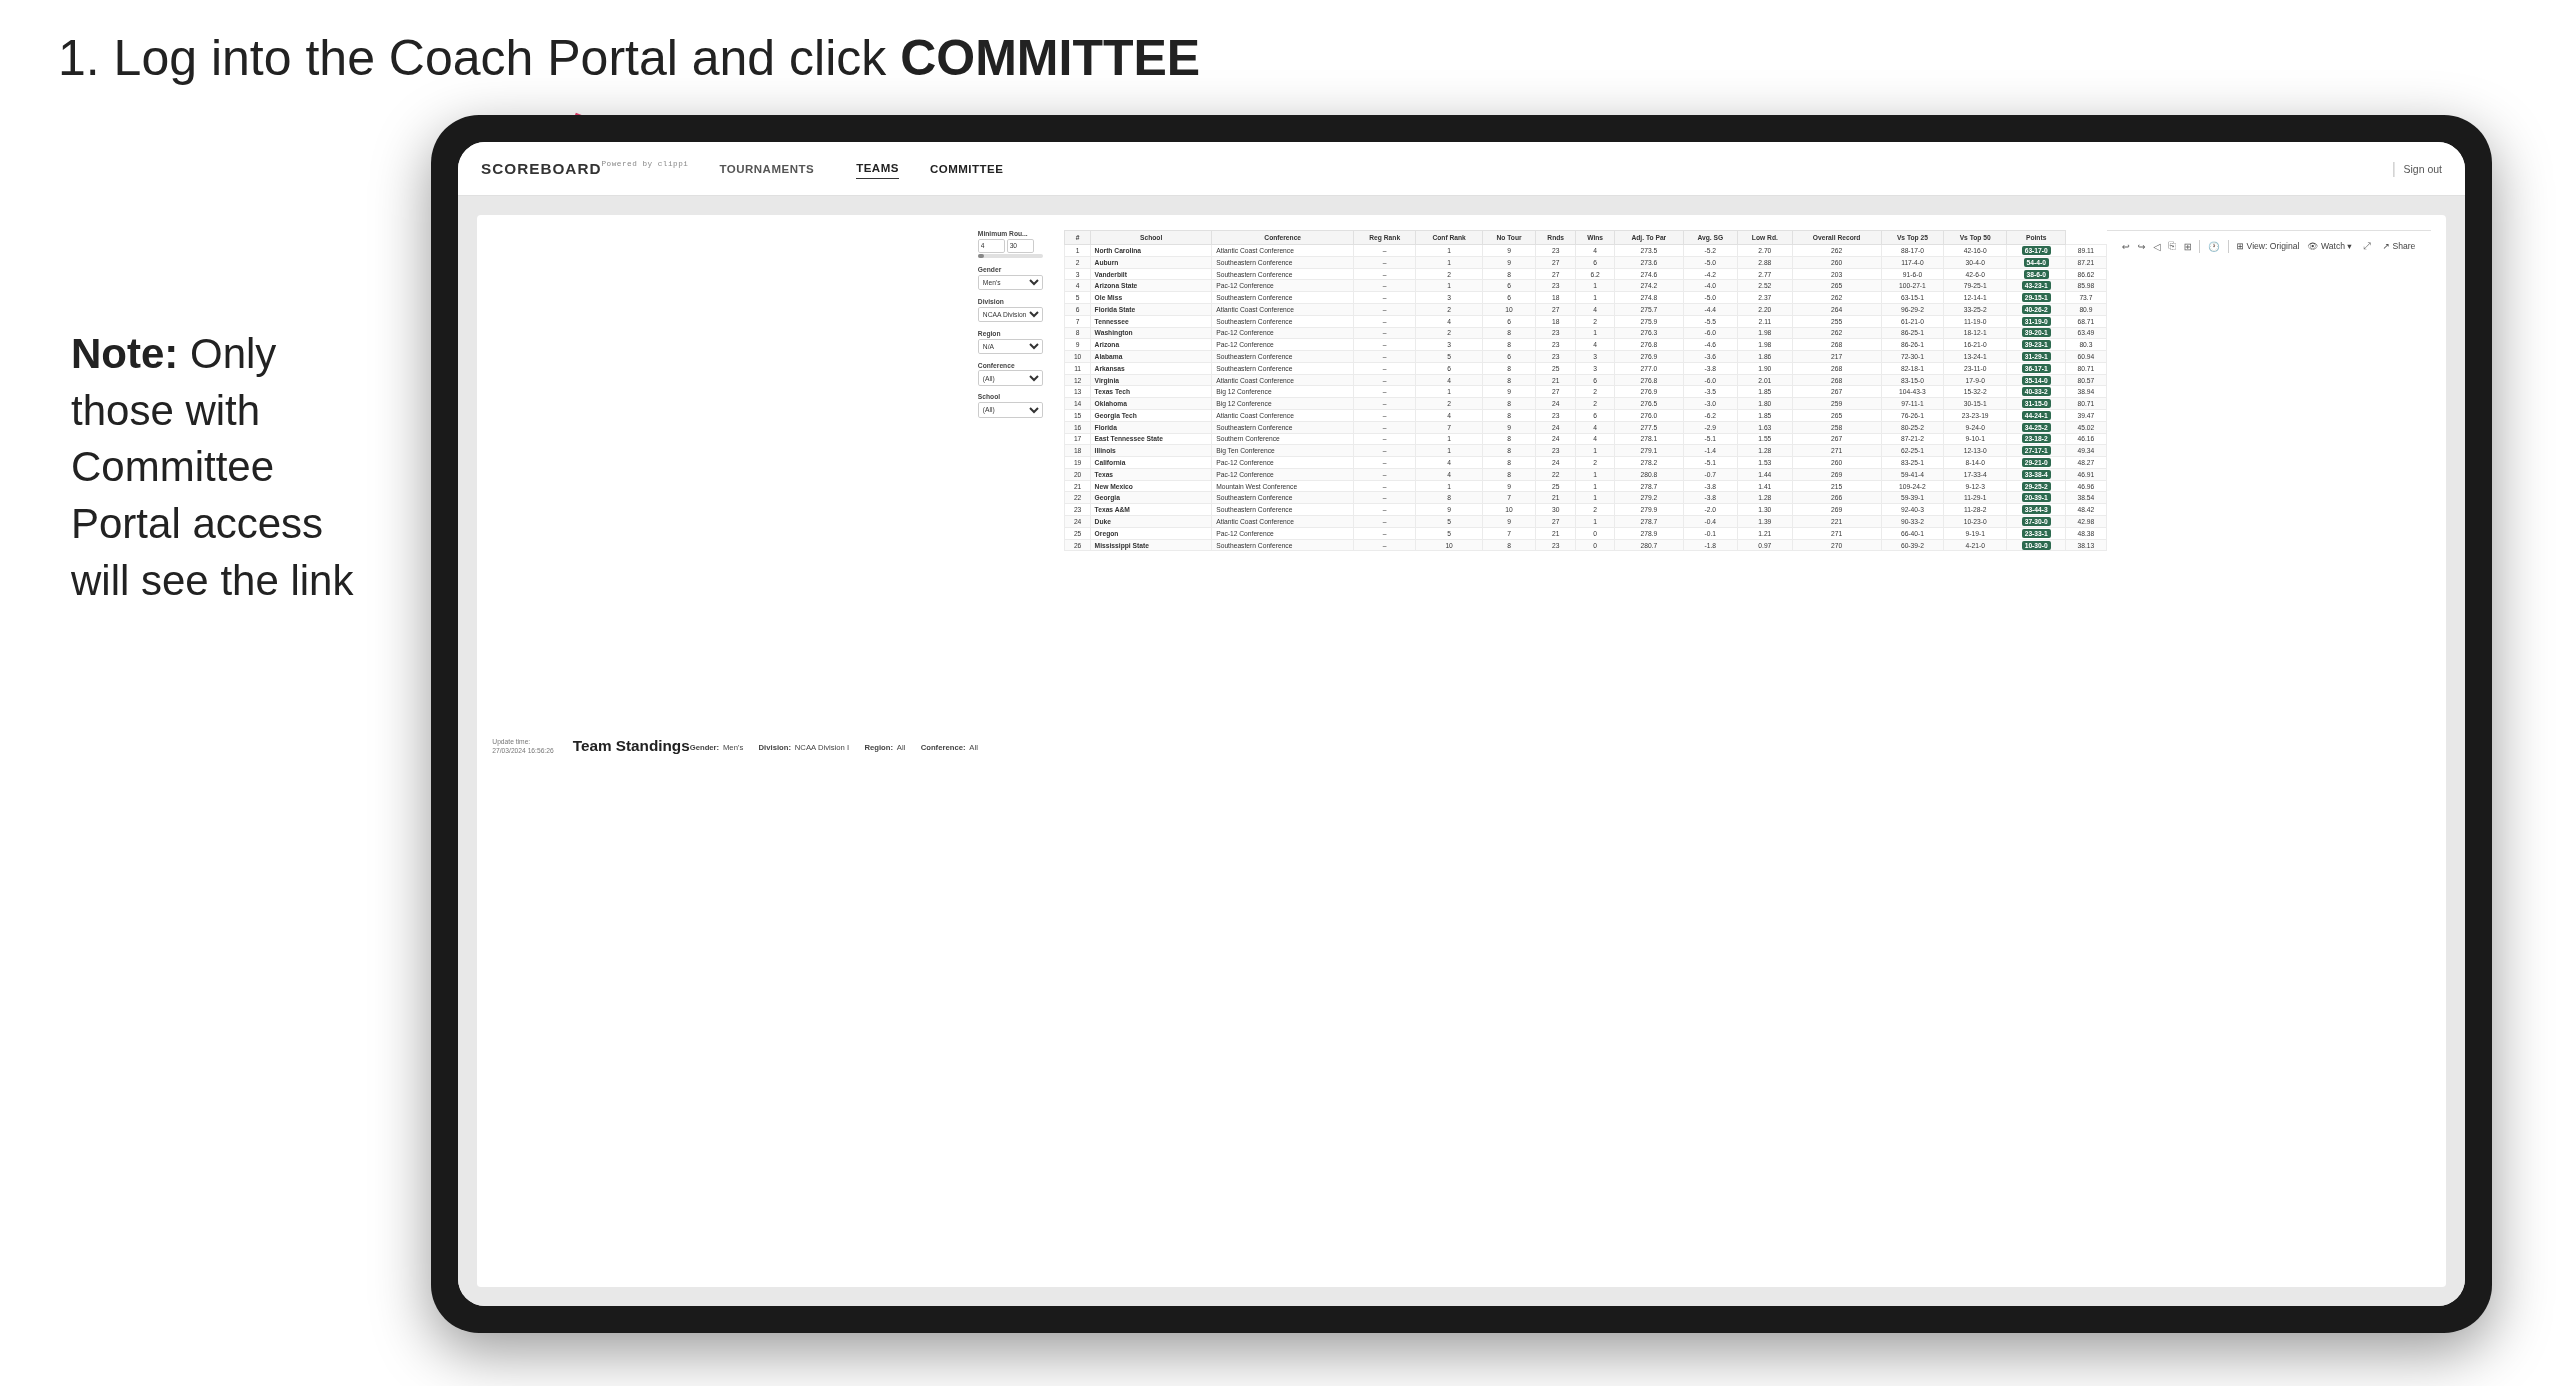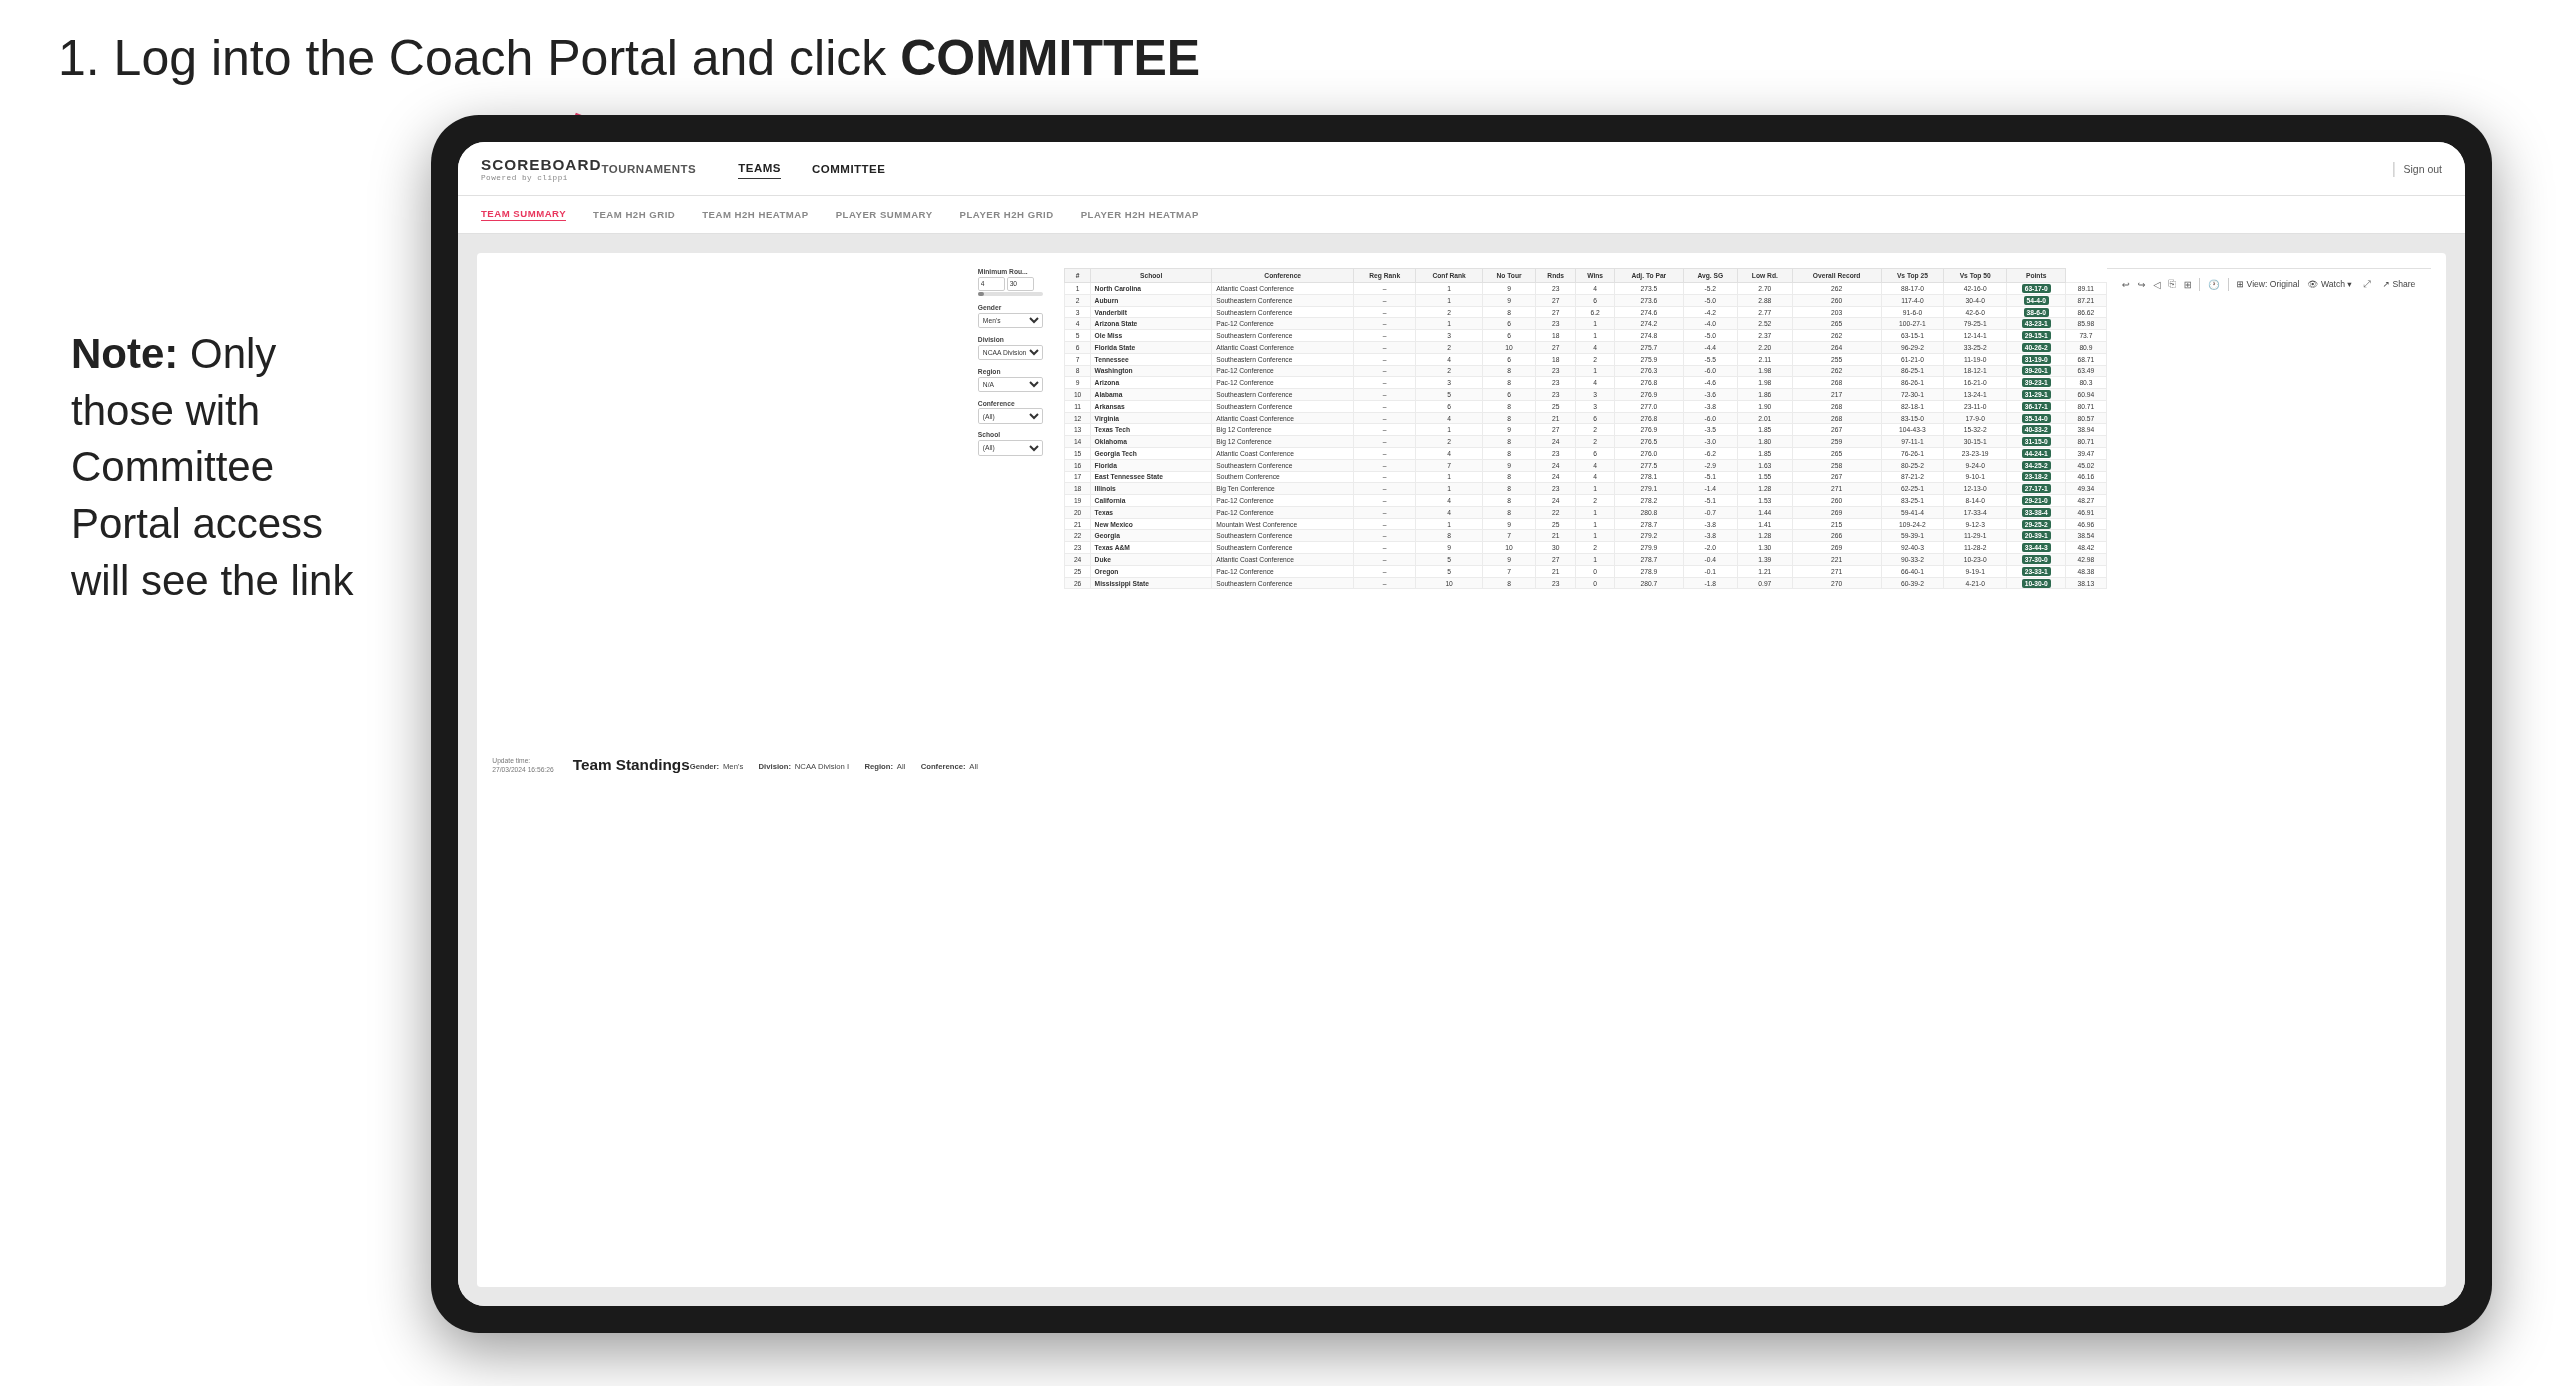--- a/index.html
+++ b/index.html
@@ -75,21 +75,22 @@
       background: #ffffff;
       height: 54px;
       display: flex;
       align-items: center;
       padding: 0 23px;
       border-bottom: 1px solid #e0e0e0;
       flex-shrink: 0;
     }
     .nav-logo {
       display: flex;
-      flex-direction: column;
+      flex-direction: row;
+      margin-right: 31px;
     }
     .nav-logo-main {
       font-size: 15.3px;
       font-weight: 900;
       letter-spacing: 1px;
       color: #333;
     }
     .nav-logo-sub {
       font-size: 7.7px;
       color: #888;
@@ -399,28 +400,20 @@
       </div>
       <div class="nav-items">
         <span class="nav-item">TOURNAMENTS</span>
         <span class="nav-item active">TEAMS</span>
         <span class="nav-item highlight">COMMITTEE</span>
       </div>
       <span class="nav-divider">|</span>
       <span class="nav-sign-out">Sign out</span>
     </div>
 
-    <div class="sub-nav">
-      <span class="sub-nav-item active">TEAM SUMMARY</span>
-      <span class="sub-nav-item">TEAM H2H GRID</span>
-      <span class="sub-nav-item">TEAM H2H HEATMAP</span>
-      <span class="sub-nav-item">PLAYER SUMMARY</span>
-      <span class="sub-nav-item">PLAYER H2H GRID</span>
-      <span class="sub-nav-item">PLAYER H2H HEATMAP</span>
-    </div>
 
     <div class="main-content">
       <div class="table-card">
 
         <div class="card-header">
           <div class="update-time">
             <span>Update time:</span><br>
             <span>27/03/2024 16:56:26</span>
           </div>
           <div class="card-title">Team Standings</div>

